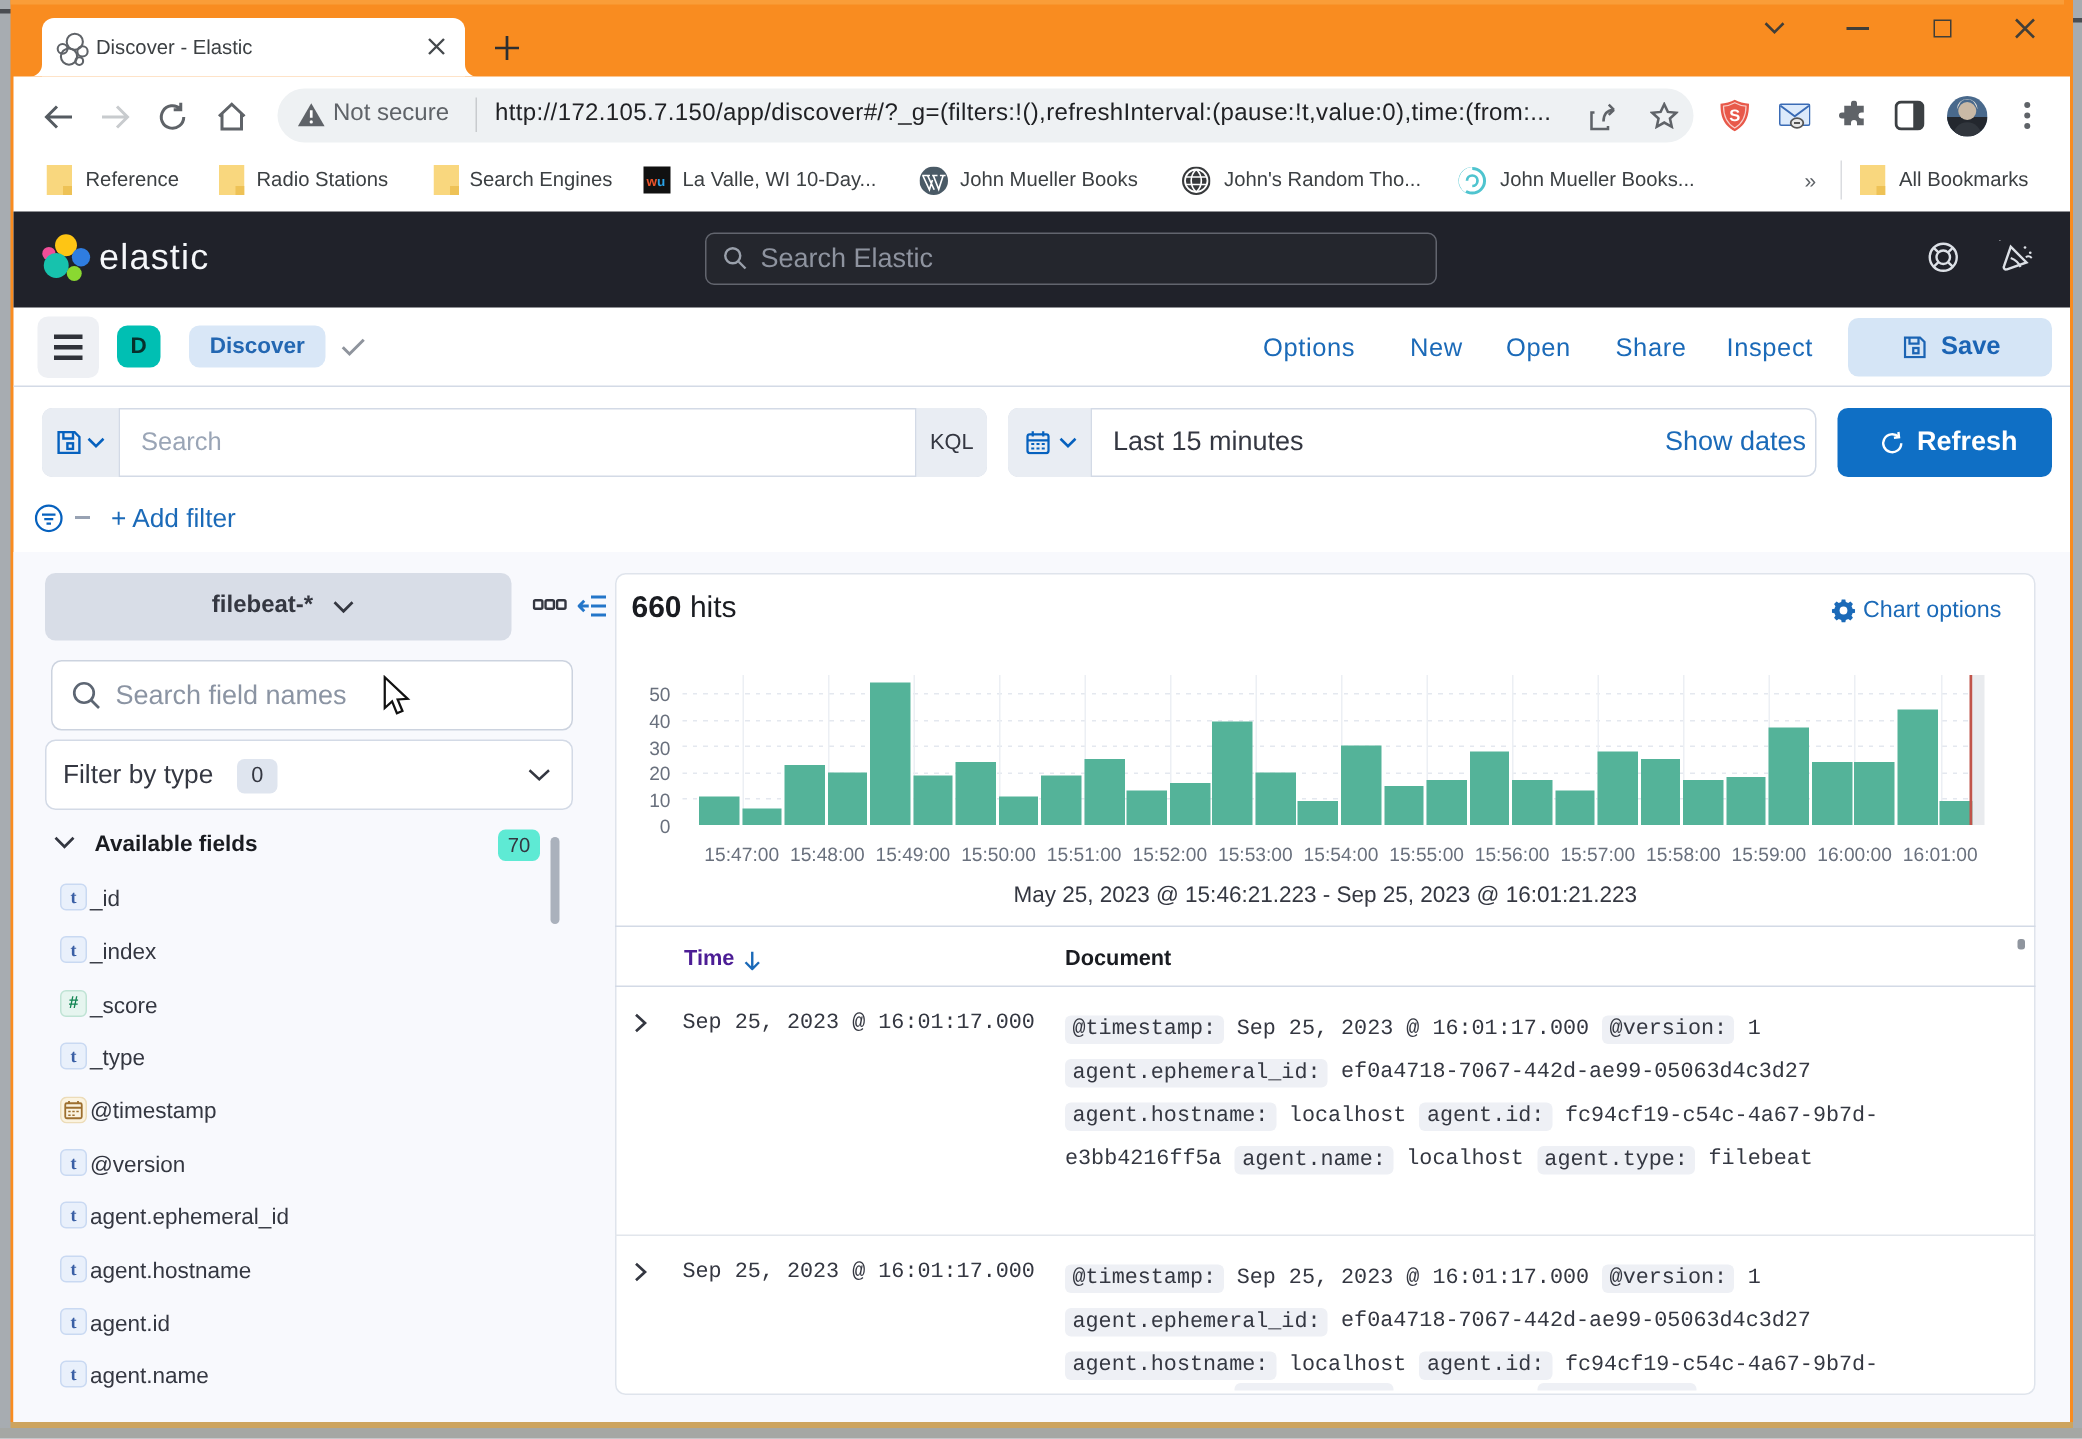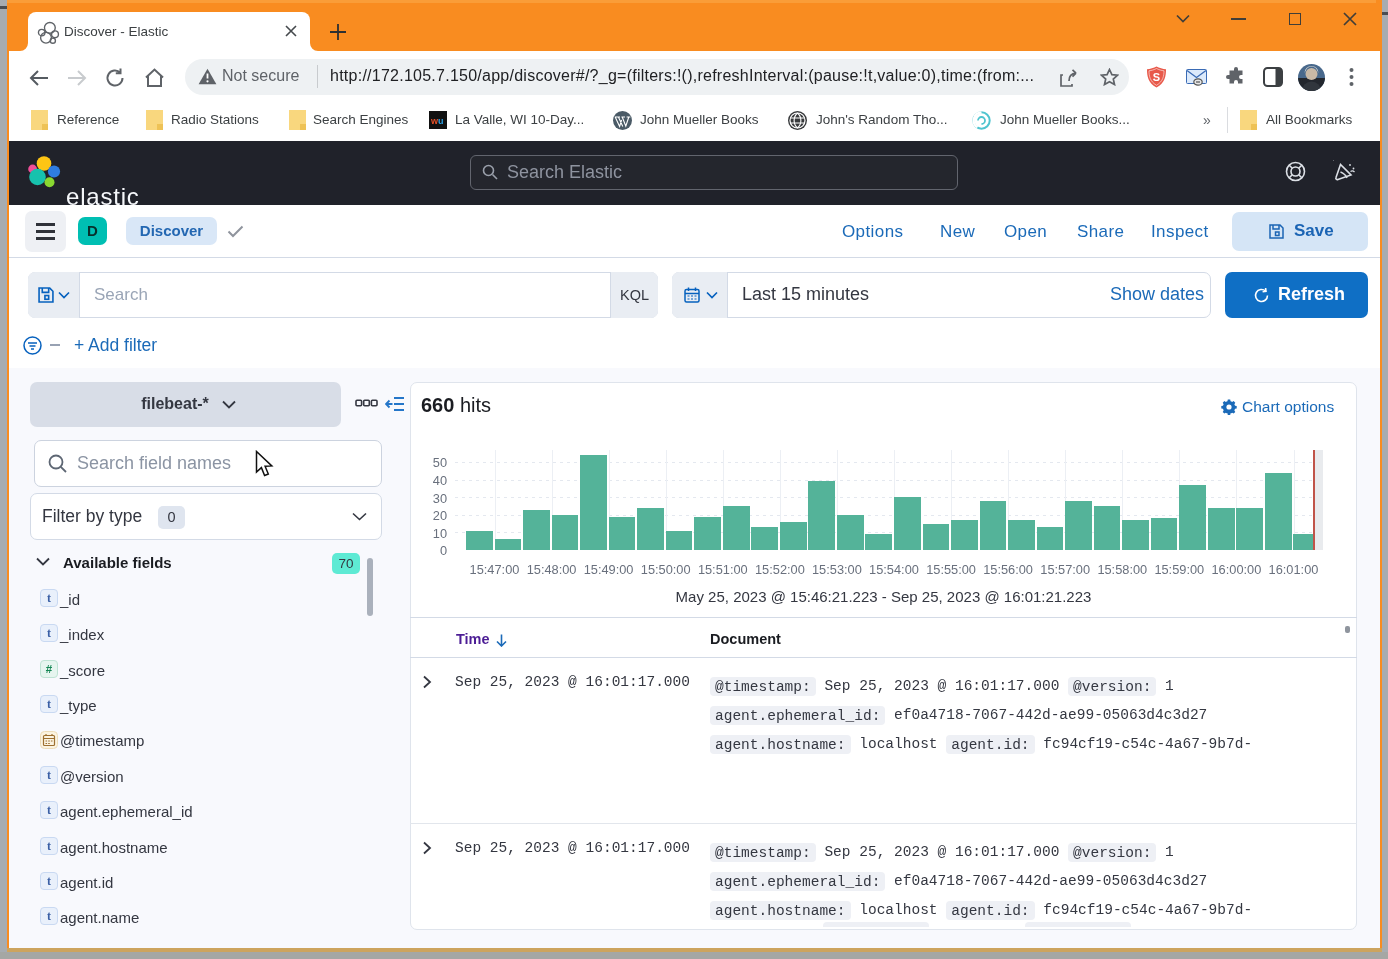--- a/index.html
+++ b/index.html
@@ -175,21 +175,21 @@
 <div class="abs bmtext" style="left:1266px;top:112px;">All Bookmarks</div>
 
 <div class="abs" style="left:9px;top:141px;width:1371px;height:64px;background:#20222a;"></div>
 <svg class="abs" style="left:27px;top:156px;" width="34" height="33" viewBox="0 0 34 33">
   <circle cx="17" cy="7.5" r="7.3" fill="#fec514"></circle>
   <circle cx="5.6" cy="13" r="4.4" fill="#f04e98"></circle>
   <circle cx="27" cy="15.5" r="6.1" fill="#2f7de0"></circle>
   <circle cx="10.5" cy="21" r="8.3" fill="#17c2ad"></circle>
   <circle cx="22.5" cy="26.3" r="5.0" fill="#8ad831"></circle>
 </svg>
-<div class="abs" style="left:66px;top:158px;font-size:24px;color:#f5f7fa;letter-spacing:0.8px;margin-top:25px;">elastic</div>
+<div class="abs" style="left:66px;top:158px;font-size:24px;color:#f5f7fa;letter-spacing:0.8px;">elastic</div>
 <div class="abs" style="left:470px;top:155px;width:488px;height:35px;border:1px solid #62656e;border-radius:6px;background:#24262d;"></div>
 <svg class="abs" style="left:482px;top:164px;" width="16" height="16" viewBox="0 0 16 16" fill="none" stroke="#9aa0ab" stroke-width="1.6">
     <circle cx="6.5" cy="6.5" r="5"></circle>
     <path d="M10.5,10.5 L15,15"></path>
   </svg>
 <div class="abs" style="left:507px;top:162px;font-size:18px;color:#8e939f;">Search Elastic</div>
 <svg class="abs" style="left:1285px;top:161px;" width="21" height="21" viewBox="0 0 21 21" fill="none" stroke="#dce0e6" stroke-width="1.6">
     <circle cx="10.5" cy="10.5" r="9"></circle>
     <circle cx="10.5" cy="10.5" r="4.5"></circle>
     <path d="M4.2,4.2 L7.3,7.3 M16.8,4.2 L13.7,7.3 M4.2,16.8 L7.3,13.7 M16.8,16.8 L13.7,13.7"></path>
@@ -419,20 +419,21 @@
 <div class="abs" style="left:410px;top:657px;width:947px;height:1px;background:#d3dae6;"></div>
 <div class="abs" style="left:1345px;top:626px;width:5px;height:7px;background:#8f959e;border-radius:2px;"></div>
 <svg class="abs" style="left:422px;top:675px;" width="10" height="14" viewBox="0 0 10 14" fill="none" stroke="#343741" stroke-width="1.8">
     <path d="M2,1.5 L8,7 L2,12.5"></path>
   </svg>
 <div class="abs mono" style="left:455px;top:674px;font-size:14.5px;color:#343741;">Sep 25, 2023 @ 16:01:17.000</div>
 <div class="abs mono doc" style="left:710px;top:672px;">
 <div class="dl"><span class="pill">@timestamp:</span> Sep 25, 2023 @ 16:01:17.000 <span class="pill">@version:</span> 1</div>
 <div class="dl"><span class="pill">agent.ephemeral_id:</span> ef0a4718-7067-442d-ae99-05063d4c3d27</div>
 <div class="dl"><span class="pill">agent.hostname:</span> localhost <span class="pill">agent.id:</span> fc94cf19-c54c-4a67-9b7d-</div>
+<div class="dl">e3bb4216ff5a <span class="pill">agent.name:</span> localhost <span class="pill">agent.type:</span> filebeat</div>
 </div>
 <svg class="abs" style="left:422px;top:841px;" width="10" height="14" viewBox="0 0 10 14" fill="none" stroke="#343741" stroke-width="1.8">
     <path d="M2,1.5 L8,7 L2,12.5"></path>
   </svg>
 <div class="abs mono" style="left:455px;top:840px;font-size:14.5px;color:#343741;">Sep 25, 2023 @ 16:01:17.000</div>
 <div class="abs" style="left:710px;top:838px;width:647px;height:88px;overflow:hidden;">
 <div class="mono doc">
 <div class="dl"><span class="pill">@timestamp:</span> Sep 25, 2023 @ 16:01:17.000 <span class="pill">@version:</span> 1</div>
 <div class="dl"><span class="pill">agent.ephemeral_id:</span> ef0a4718-7067-442d-ae99-05063d4c3d27</div>
 <div class="dl"><span class="pill">agent.hostname:</span> localhost <span class="pill">agent.id:</span> fc94cf19-c54c-4a67-9b7d-</div>

